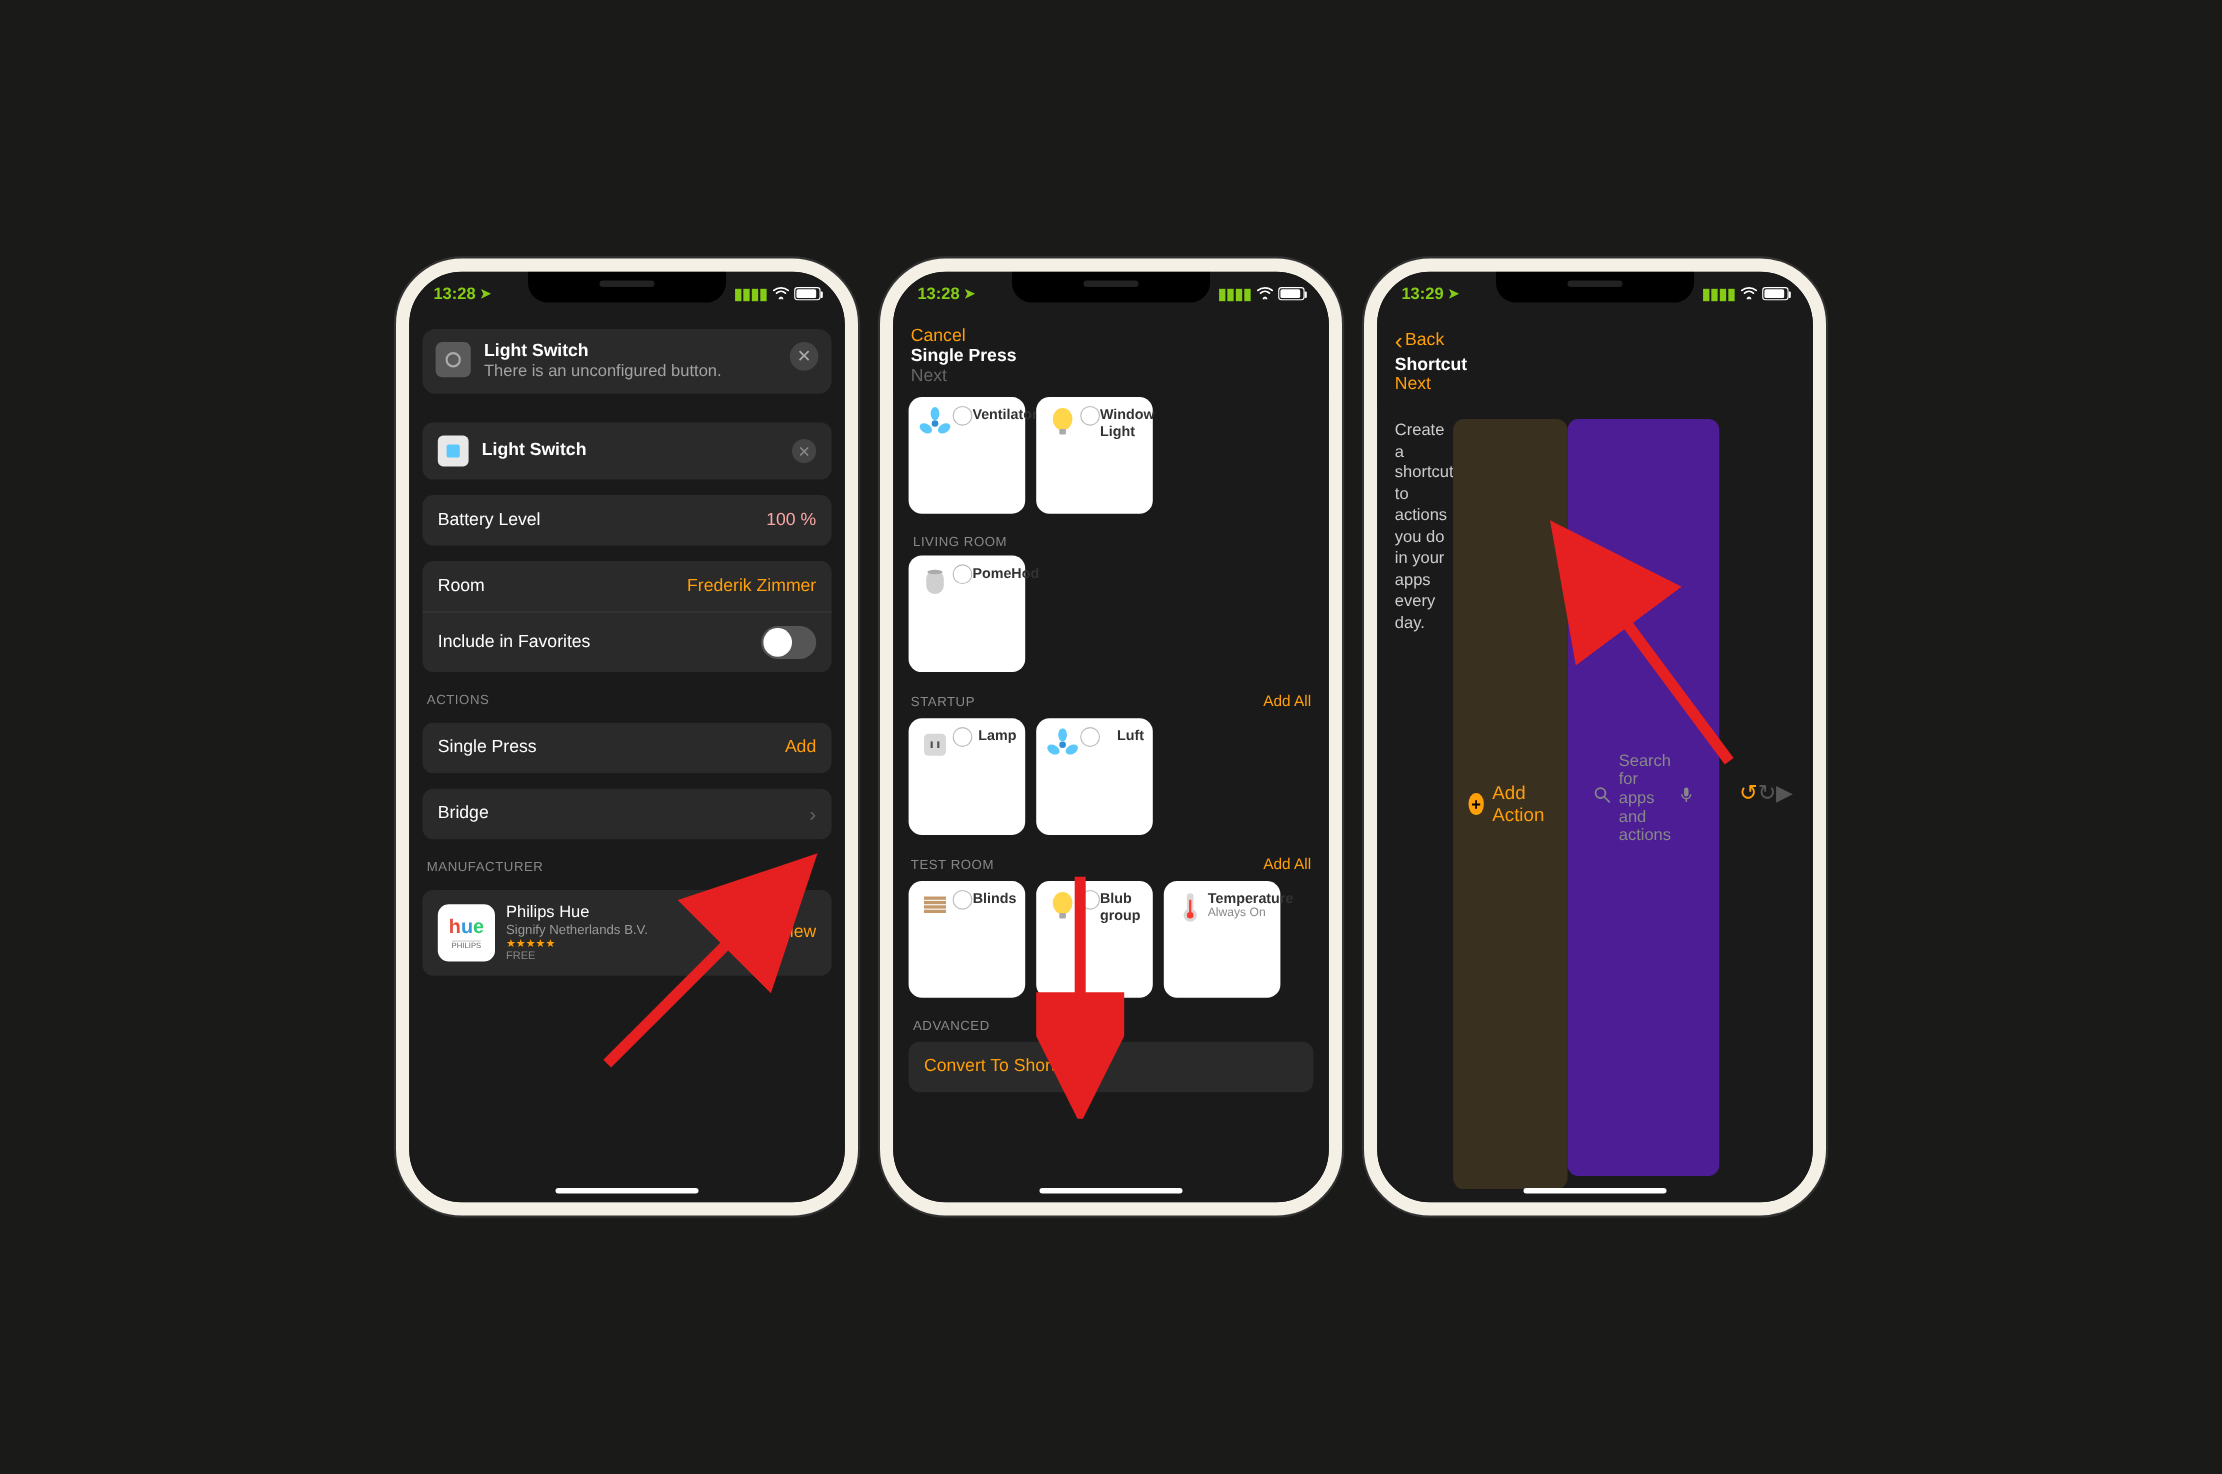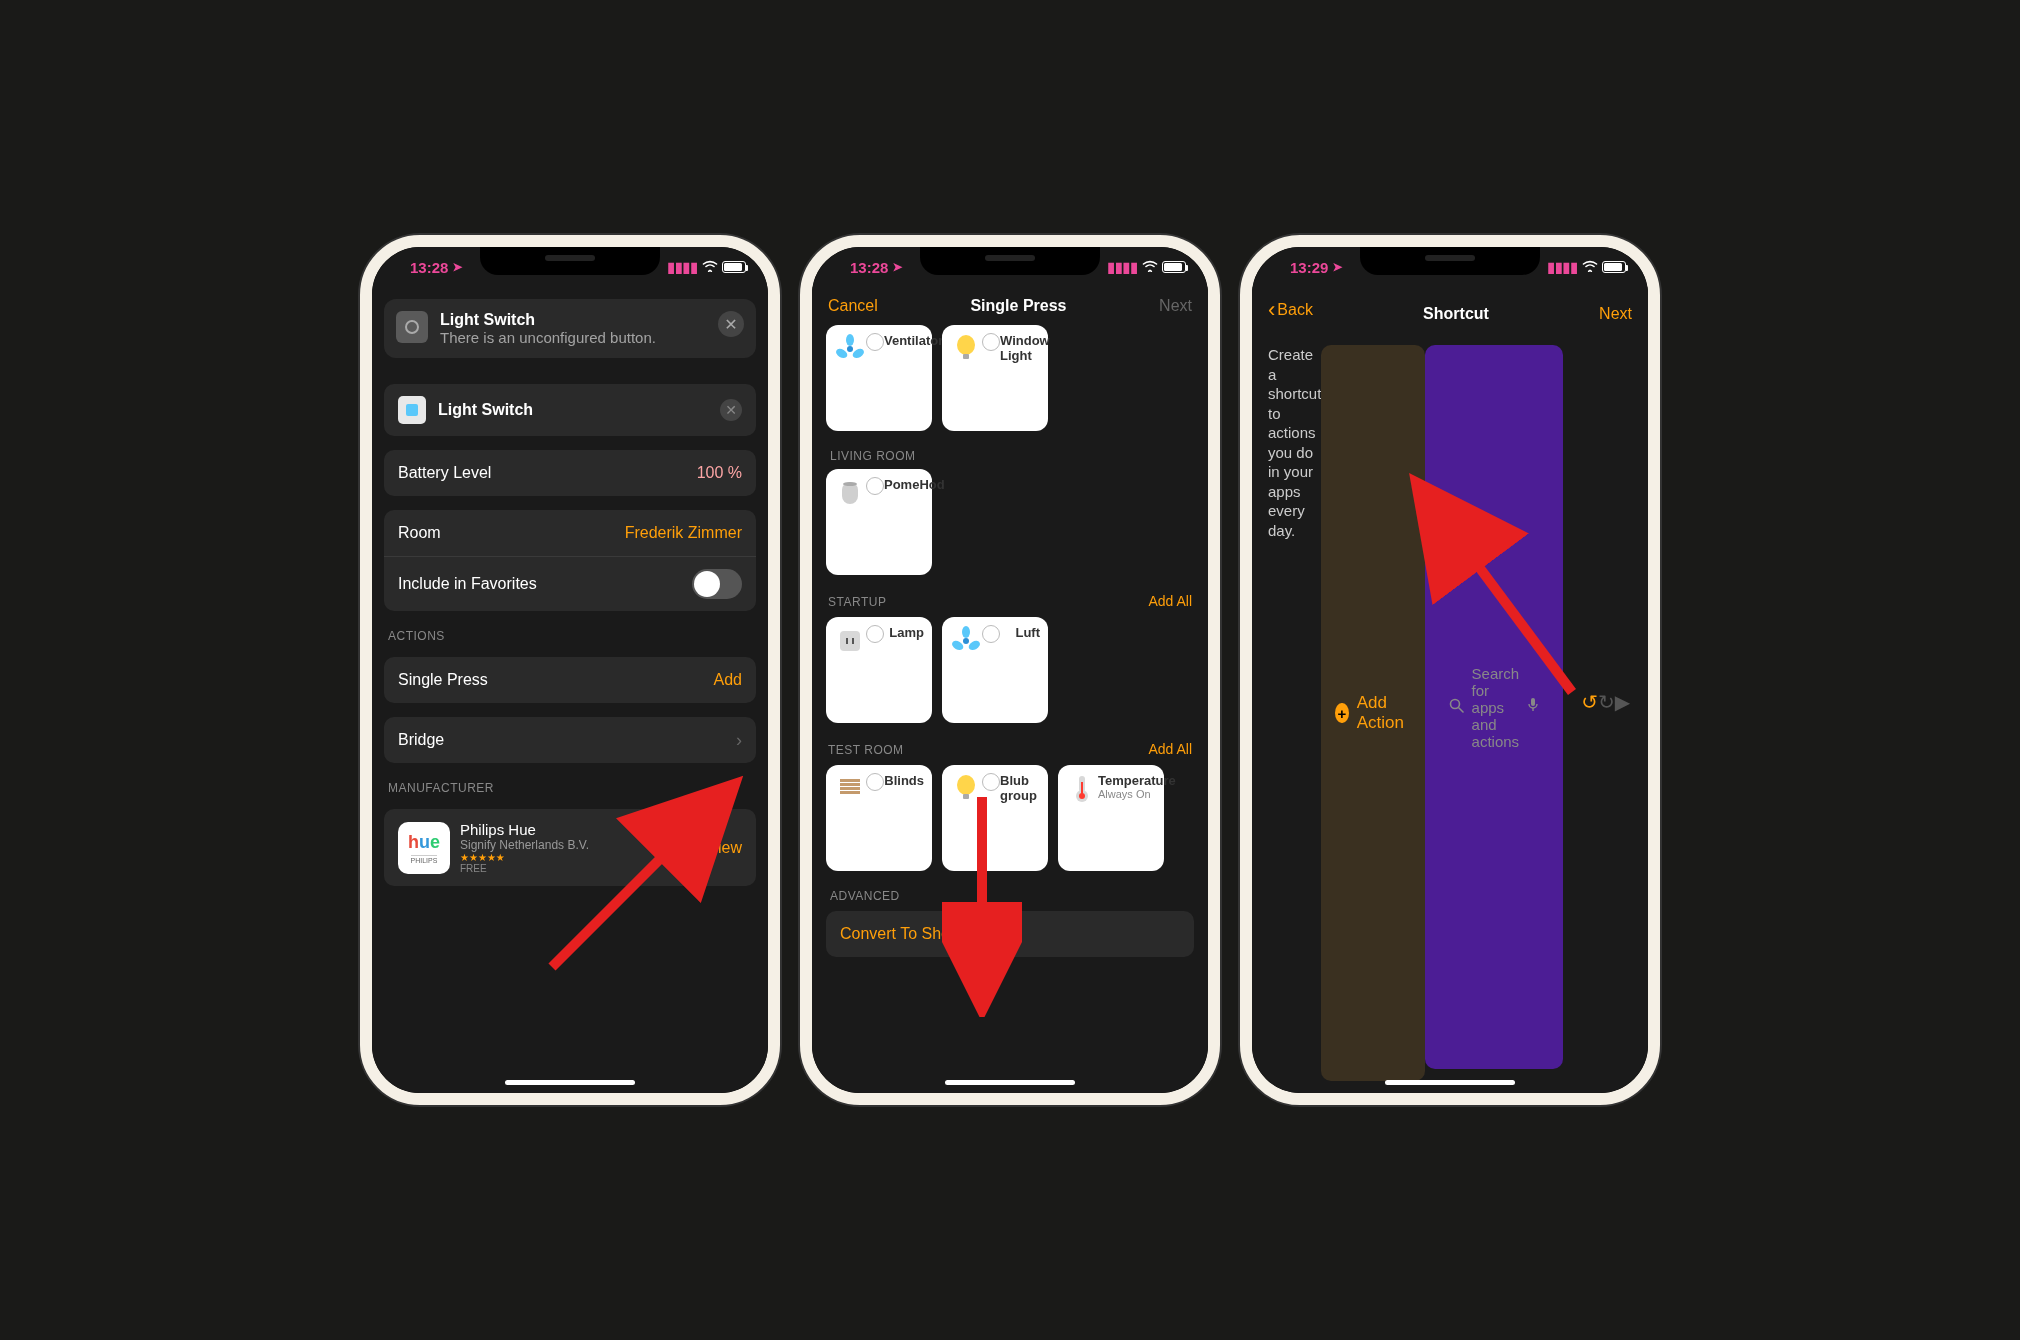--- a/index.html
+++ b/index.html
@@ -37,23 +37,23 @@
   }
   .notch::after {
     content:'';
     position:absolute;
     top:8px; left:50%;
     transform:translateX(-50%);
     width:50px; height:6px;
     background:#222; border-radius:3px;
   }
   .statusbar {
-    position: absolute; top:0; left:16px; right:0;
+    position: absolute; top:0; left:0; right:0;
     height: 40px; display:flex; justify-content:space-between;
-    align-items:center; padding:0 22px; color:#ec4899;
+    align-items:center; padding:0 22px; color:#84cc16;
     font-size:15px; font-weight:600; z-index:5;
   }
   .status-left { display:flex; align-items:center; gap:4px; }
   .status-right { display:flex; align-items:center; gap:4px; }
   .loc-arrow { font-size:12px; }
   .signal, .wifi, .battery { font-size:14px; }
   .screen {
     position:absolute; top:0; left:0; right:0; bottom:0;
     background:#1a1a1a; color:#fff;
     padding-top:40px;
@@ -139,22 +139,22 @@
   .manuf-free { color:#888; font-size:10px; }
   .view-link { color:#ff9f0a; font-size:16px; }
   
   .arrow-red {
     position:absolute; pointer-events:none; z-index:15;
     transform-origin: center;
   }
   .arrow-svg { display:block; }
   
   .navbar {
-    display:flex; justify-content:space-between; align-items:flex-end;
-    padding:10px 16px; background:#1a1a1a; font-size:16px;
+    display:flex; justify-content:space-between; align-items:flex-start;
+    padding:10px 16px; background:#1a1a1a; font-size:16px;flex-direction:column;
   }
   .nav-left { color:#ff9f0a; }
   .nav-left.back { display:flex; align-items:center; gap:2px; }
   .nav-title { color:#fff; font-weight:600; }
   .nav-right { color:#ff9f0a; }
   .nav-right.dim { color:#666; }
   .content2 { flex:1; overflow-y:auto; padding:0 14px 60px 14px; }
   .section-row { display:flex; justify-content:space-between; align-items:baseline; margin:18px 2px 8px 2px; }
   .section-row .section-header { margin:0; }
   .add-all { color:#ff9f0a; font-size:14px; }

